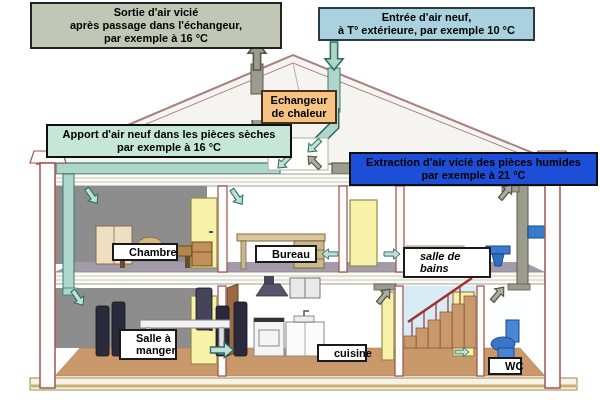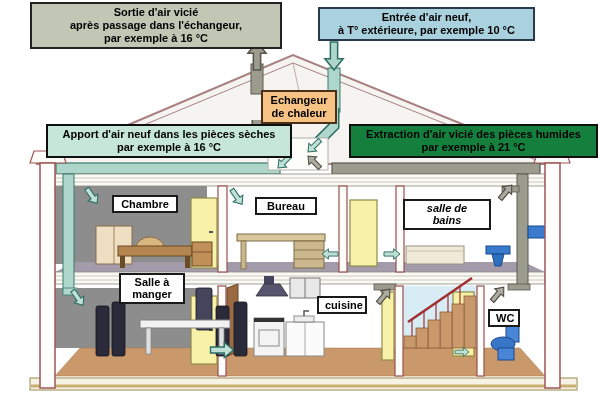--- a/index.html
+++ b/index.html
@@ -2,31 +2,31 @@
 <html><head>
 <meta charset="utf-8">
 <style>
   html,body{margin:0;padding:0;background:#fff;}
   #stage{position:relative;width:600px;height:400px;background:#ffffff;overflow:hidden;
          font-family:"Liberation Sans",sans-serif;}
   #house-svg{position:absolute;left:0;top:0;z-index:1;}
   .callout{position:absolute;z-index:3;text-align:center;font-weight:bold;font-size:11px;
            line-height:1.18;color:#000;padding:2px 2px;box-sizing:border-box;white-space:nowrap;}
   .roomlabel{position:absolute;z-index:3;background:#ffffff;border:2px solid #1a1a1a;
-             text-align:center;font-weight:bold;font-size:11px;line-height:1.12;
-             padding:1px 6px;box-sizing:border-box;white-space:nowrap;color:#000;}
+             font-weight:bold;font-size:11px;line-height:1.12;
+             padding:1px 15px;box-sizing:border-box;white-space:nowrap;color:#000;margin-top:48px;}
   #label-sortie     {left:30px;  top:2px;   width:252px; border:2px solid #222;}
   #label-entree     {left:318px; top:7px;   width:217px; border:2px solid #2a3a4a;}
   #label-apport     {left:2px;   top:124px; width:246px; border:2px solid #0f0f0f;margin-left:44px;}
   #label-extraction {left:349px; top:124px; width:249px; border:2px solid #0f0f0f;}
   #label-echangeur  {left:261px; top:90px;  width:76px;  border:2px solid #4a3018;}
   #room-chambre {left:112px; top:195px; width:66px;}
   #room-bureau  {left:255px; top:197px; width:62px;}
   #room-sdb     {left:403px; top:199px; width:88px;font-style:italic;}
-  #room-sam     {left:119px; top:273px; width:66px;}
+  #room-sam     {left:119px; top:281px; width:58px;}
   #room-cuisine {left:317px; top:296px; width:50px;}
   #room-wc      {left:488px; top:309px; width:32px;}
 </style>
 </head>
 <body>
 
 <div id="stage">
 
 <svg id="house-svg" width="600" height="400" viewBox="0 0 600 400">
   <defs>
@@ -224,21 +224,21 @@
     <use href="#arw" transform="translate(462,352) scale(0.7)" fill="#BFE0D6" stroke="#2E6E62" stroke-width="1.2"></use>
     <use href="#arw" transform="translate(506,192) rotate(-50) scale(0.9)" fill="#ABABA0" stroke="#4A4A40" stroke-width="1.2"></use>
     <use href="#arw" transform="translate(384,296) rotate(-50) scale(0.9)" fill="#ABABA0" stroke="#4A4A40" stroke-width="1.2"></use>
     <use href="#arw" transform="translate(498,294) rotate(-50) scale(0.9)" fill="#ABABA0" stroke="#4A4A40" stroke-width="1.2"></use>
   </g>
 </svg>
 
 <div class="callout" id="label-sortie" style="background: rgb(194, 198, 180);">Sortie d'air vicié<br>après passage dans l'échangeur,<br>par exemple à 16 °C</div>
 <div class="callout" id="label-entree" style="background: rgb(169, 210, 222); text-align: center;">Entrée d'air neuf,<br>à T° extérieure, par exemple 10 °C</div>
 <div class="callout" id="label-apport" style="background: rgb(198, 230, 218);">Apport d'air neuf dans les pièces sèches<br>par exemple à 16 °C</div>
-<div class="callout" id="label-extraction" style="background: #15803d;">Extraction d'air vicié des pièces humides<br>par exemple à 21 °C</div>
+<div class="callout" id="label-extraction" style="background: #1d4ed8; margin-top: 28px;">Extraction d'air vicié des pièces humides<br>par exemple à 21 °C</div>
 <div class="callout" id="label-echangeur" style="background: rgb(246, 195, 133);">Echangeur<br>de chaleur</div>
 
 <div class="roomlabel" id="room-chambre">Chambre</div>
 <div class="roomlabel" id="room-bureau">Bureau</div>
 <div class="roomlabel" id="room-sdb">salle de<br>bains</div>
 <div class="roomlabel" id="room-sam">Salle à<br>manger</div>
 <div class="roomlabel" id="room-cuisine">cuisine</div>
 <div class="roomlabel" id="room-wc">WC</div>
 
 </div>

